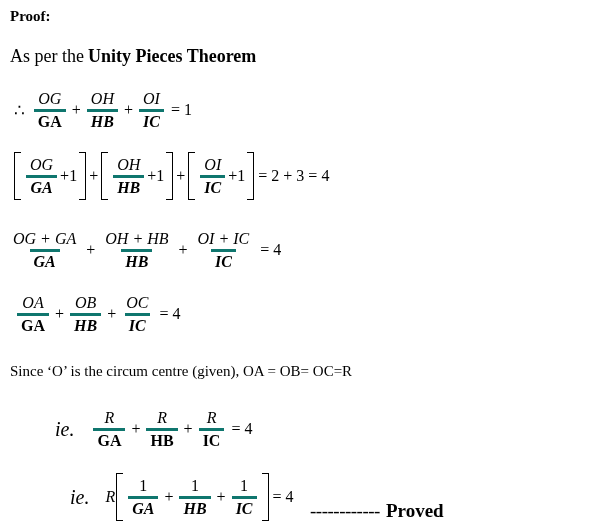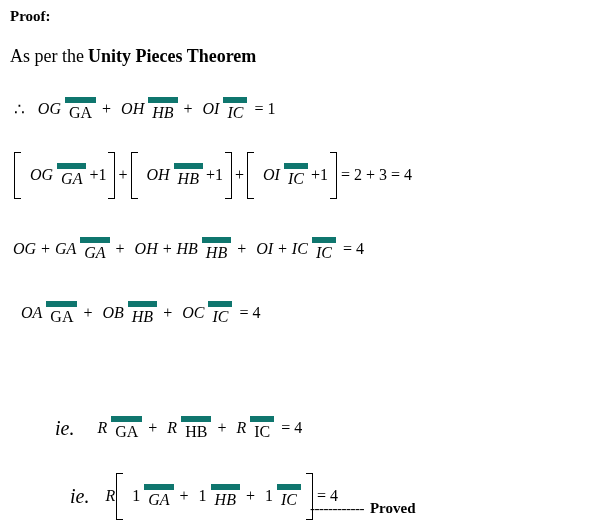--- a/index.html
+++ b/index.html
@@ -46,34 +46,35 @@
   }
 
   
   .eqrow {
     display: flex;
     align-items: center;
     white-space: nowrap;
   }
   .frac {
     display: inline-flex;
-    flex-direction: row;
+    flex-direction: column;
     align-items: center;
     justify-content: center;
     vertical-align: middle;
-    margin: 11px 3px;
+    margin: 4px 3px;
   }
   .frac .num {
     padding: 0 4px 1px 4px;
     line-height: 1.1;
   }
   .frac .den {
-    border-top: 6px solid #0f766e;
+    border-top: 3px solid #0f766e;
     padding: 1px 4px 0 4px;
     line-height: 1.1;
+    font-weight: bold;
   }
   .op {
     padding: 0 3px;
     font-size: 16px;
   }
   .eqsign {
     padding: 0 4px;
     font-size: 16px;
   }
   .therefore {
@@ -155,21 +156,21 @@
   .rmult {
     font-style: italic;
     font-size: 16px;
     padding-right: 1px;
   }
 
   #proved {
     position: absolute;
     left: 310px;
     top: 500px;
-    font-size: 15px;
+    font-size: 19px;
     white-space: nowrap;
   }
   #proved .dashes {
     letter-spacing: -0.5px;
     padding-right: 6px;
   }
   #proved .proved-word {
     font-weight: bold;
   }
 </style>
@@ -263,20 +264,21 @@
     </span>
     <span class="op">+</span>
     <span class="frac">
       <span class="num ital">OC</span>
       <span class="den ital">IC</span>
     </span>
     <span class="eqsign">=</span>
     <span>4</span>
   </div>
 
+  <div class="line" id="since-line">Since ‘O’ is the circum centre (given), OA = OB= OC=R</div>
 
   <div class="line eqrow" id="eq5">
     <span class="ie">ie.</span>
     <span class="frac">
       <span class="num ital">R</span>
       <span class="den">GA</span>
     </span>
     <span class="op">+</span>
     <span class="frac">
       <span class="num ital">R</span>

